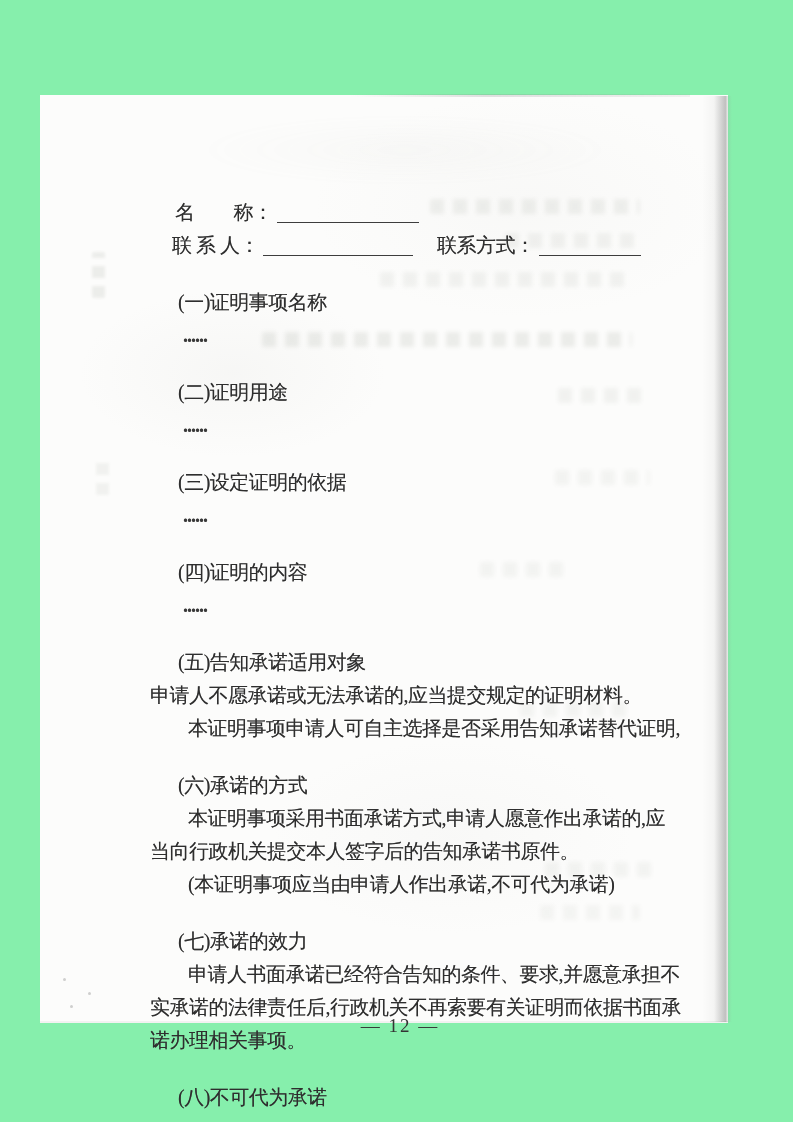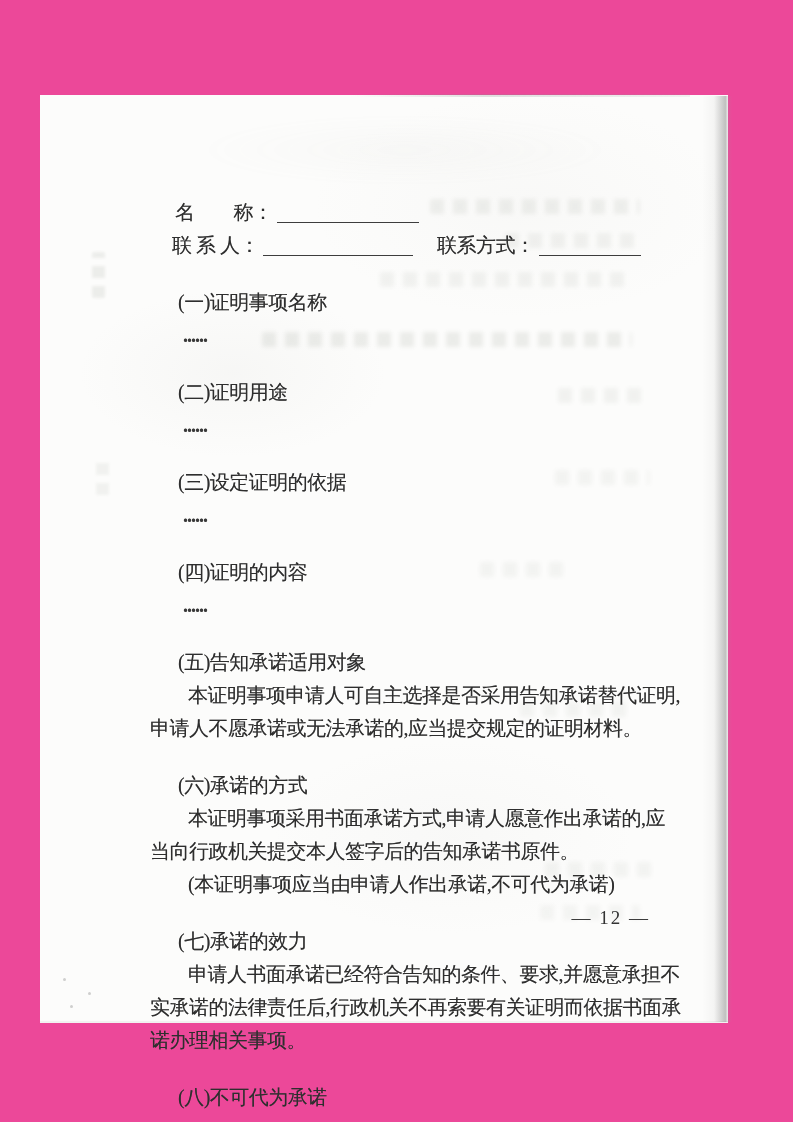--- a/index.html
+++ b/index.html
@@ -1,18 +1,18 @@
 <!DOCTYPE html>
 <html><head>
 <meta charset="utf-8">
 <style>
   html,body { margin:0; padding:0; }
   .screen {
     position:relative; width:793px; height:1122px;
-    background:#ec4899; overflow:hidden;
+    background:#86efac; overflow:hidden;
     font-family:"Liberation Serif","DejaVu Serif",serif;
     color:#2e2e2e;
   }
   
   .sheet {
     position:absolute; left:40px; top:95px; width:688px; height:928px;
     background:
       radial-gradient(220px 120px at 28% 30%, rgba(200,200,195,0.10), transparent 70%),
       radial-gradient(300px 160px at 70% 12%, rgba(205,205,200,0.08), transparent 70%),
       radial-gradient(260px 140px at 60% 80%, rgba(200,200,198,0.07), transparent 70%),
@@ -67,22 +67,22 @@
   .f2   { text-indent:22px; }
   .blank {
     display:inline-block; height:2px;
     border-bottom:1.8px solid #3d3d3d; vertical-align:-4px;
   }
   .b1 { width:142px; margin-left:4px; }
   .b2 { width:150px; margin-left:4px; }
   .b3 { width:102px; margin-left:4px; }
   .cm { margin-left:24px; }
   .pagenum {
-    position:absolute; top:906px; left:150px; width:500px; height:24px;
-    line-height:24px; text-align:right; font-size:19px;
+    position:absolute; top:1014px; left:150px; width:500px; height:24px;
+    line-height:24px; text-align:center; font-size:19px;
     letter-spacing:2px; color:#333333;
     font-family:"Liberation Serif","DejaVu Serif",serif;
   }
 </style>
 </head>
 <body>
 
 <div class="screen">
 
   <div class="sheet"></div>
@@ -120,22 +120,22 @@
 
     <div class="row item">(一)证明事项名称</div>
     <div class="row dots">......</div>
     <div class="row item">(二)证明用途</div>
     <div class="row dots">......</div>
     <div class="row item">(三)设定证明的依据</div>
     <div class="row dots">......</div>
     <div class="row item">(四)证明的内容</div>
     <div class="row dots">......</div>
     <div class="row item">(五)告知承诺适用对象</div>
+    <div class="row pc">申请人不愿承诺或无法承诺的,应当提交规定的证明材料。</div>
     <div class="row pf">本证明事项申请人可自主选择是否采用告知承诺替代证明,</div>
-    <div class="row pc">申请人不愿承诺或无法承诺的,应当提交规定的证明材料。</div>
     <div class="row item">(六)承诺的方式</div>
     <div class="row pf">本证明事项采用书面承诺方式,申请人愿意作出承诺的,应</div>
     <div class="row pc">当向行政机关提交本人签字后的告知承诺书原件。</div>
     <div class="row pf">(本证明事项应当由申请人作出承诺,不可代为承诺)</div>
     <div class="row item">(七)承诺的效力</div>
     <div class="row pf">申请人书面承诺已经符合告知的条件、要求,并愿意承担不</div>
     <div class="row pc">实承诺的法律责任后,行政机关不再索要有关证明而依据书面承</div>
     <div class="row pc">诺办理相关事项。</div>
     <div class="row item">(八)不可代为承诺</div>
   </div>

